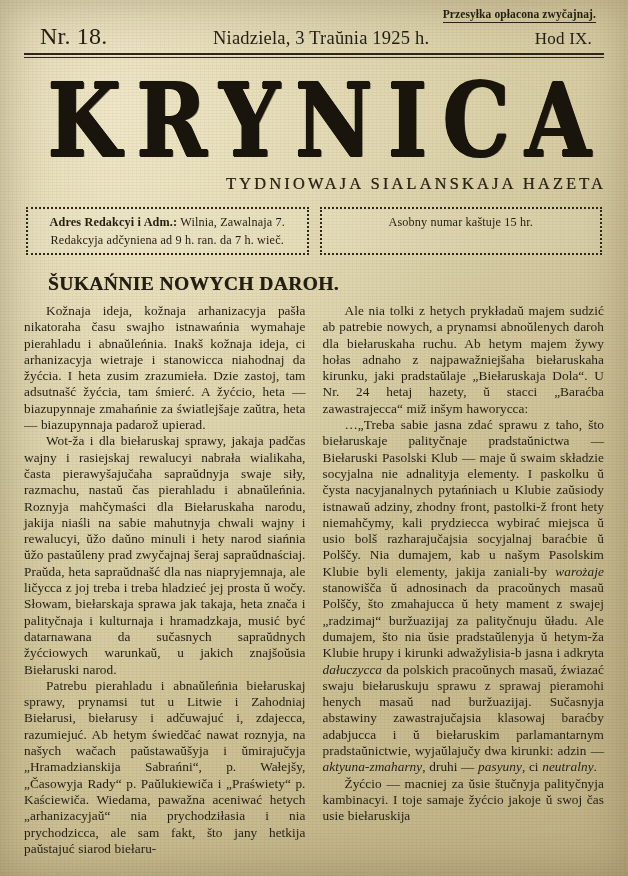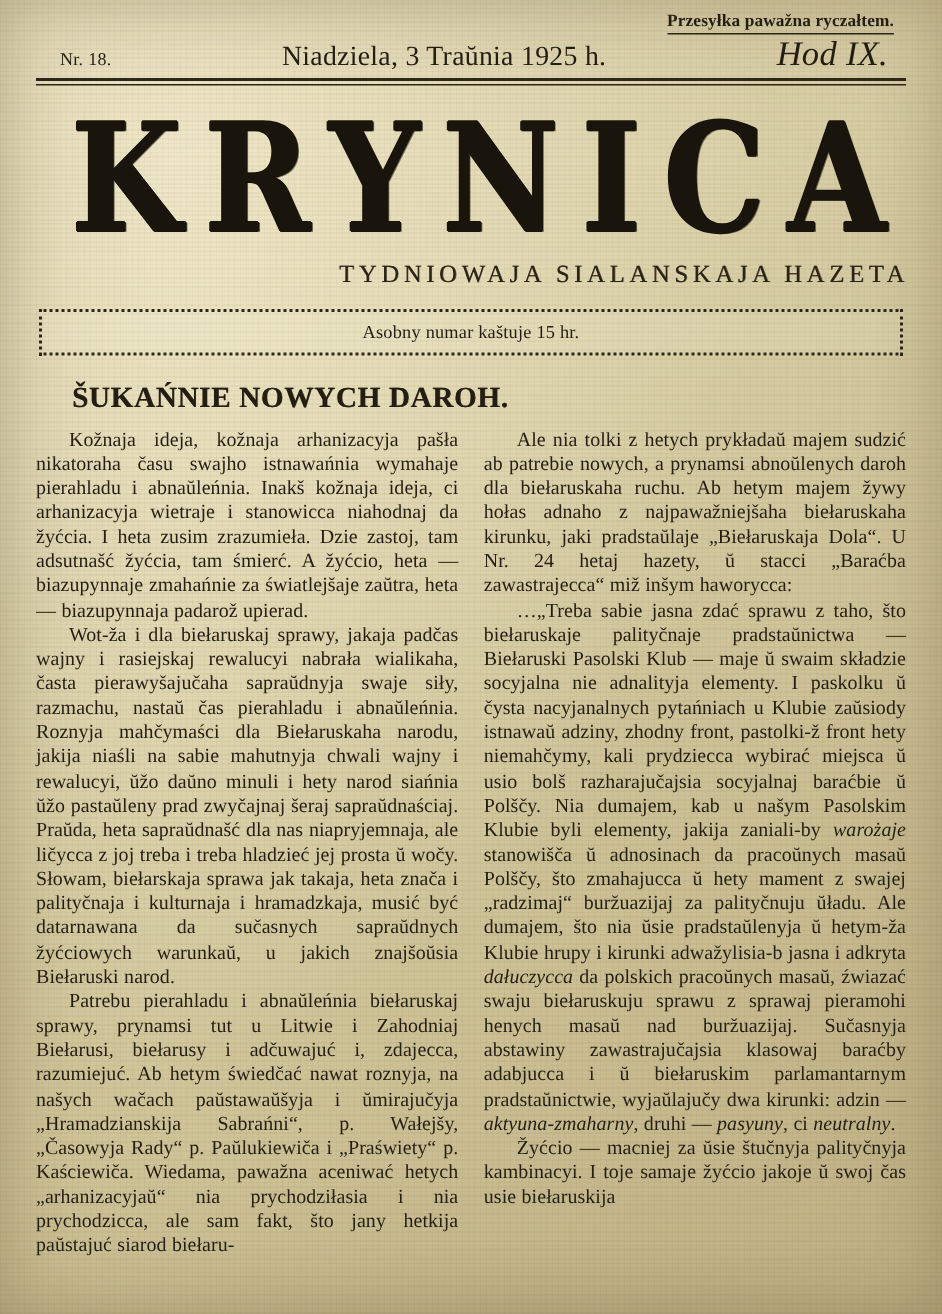--- a/index.html
+++ b/index.html
@@ -67,23 +67,23 @@
 
   
   .issue-line {
     display: flex;
     align-items: baseline;
     justify-content: space-between;
     padding: 2px 14px 2px 18px;
     font-size: 18.5px;
     letter-spacing: 0.2px;
   }
-  .issue-num { font-size: 12px; }
+  .issue-num { font-size: 24px; }
   .issue-date { font-size: 18.5px; }
-  .issue-year { font-size: 23px; font-style: italic; }
+  .issue-year { font-size: 17px; }
 
   .rule-double {
     margin: 1px 2px 0 2px;
     border-top: 2.4px solid #2e2619;
     border-bottom: 0.9px solid #2e2619;
     height: 2px;
   }
 
   
   .masthead {
@@ -173,36 +173,42 @@
   .col p + p { margin-top: 0; font-family: Liberation Serif, serif; }
   .col p i { font-style: italic; }
 </style>
 </head>
 <body>
 
 <div class="page">
   <div class="sheet">
 
     <div class="topnotice-row">
-      <span class="topnotice">Przesyłka pawažna ryczałtem.</span>
+      <span class="topnotice">Przesyłka opłacona zwyčajnaj.</span>
     </div>
 
     <div class="issue-line">
       <span class="issue-num">Nr. 18.</span>
       <span class="issue-date">Niadziela, 3 Traŭnia 1925 h.</span>
       <span class="issue-year">Hod IX.</span>
     </div>
     <div class="rule-double"></div>
 
     <div class="masthead">
       <div class="masthead-title">KRYNICA</div>
       <div class="masthead-sub">TYDNIOWAJA SIALANSKAJA HAZETA</div>
     </div>
 
     <div class="boxes">
+      <div class="info-box">
+        <div class="line l1">
+          <b>Adres Redakcyi i Adm.:</b><span> Wilnia, Zawalnaja 7.</span>
+        </div>
+        <div class="line">Redakcyja adčyniena ad 9 h. ran. da 7 h. wieč.</div>
+      </div>
       <div class="info-box">
         <div class="line">Asobny numar kaštuje 15 hr.</div>
       </div>
     </div>
 
     <div class="headline">ŠUKAŃNIE NOWYCH DAROH.</div>
 
     <div class="columns">
       <div class="col">
         <p>Kožnaja ideja, kožnaja arhanizacyja pašła nikatoraha času swajho istnawańnia wymahaje pierahladu i abnaŭleńnia. Inakš kožnaja ideja, ci arhanizacyja wietraje i stanowicca niahodnaj da žyćcia. I heta zusim zrazumieła. Dzie zastoj, tam adsutnašć žyćcia, tam śmierć. A žyćcio, heta — biazupynnaje zmahańnie za światlejšaje zaŭtra, heta — biazupynnaja padarož upierad.</p>

